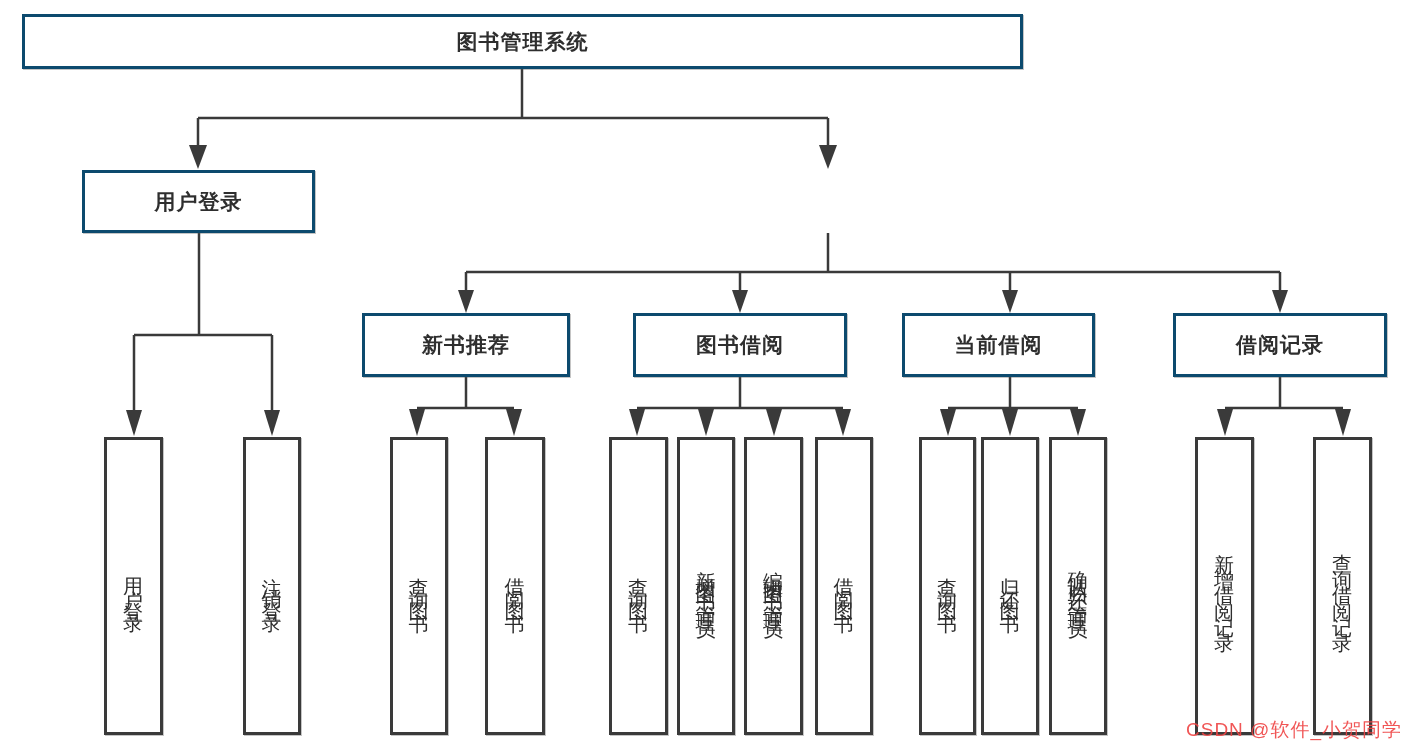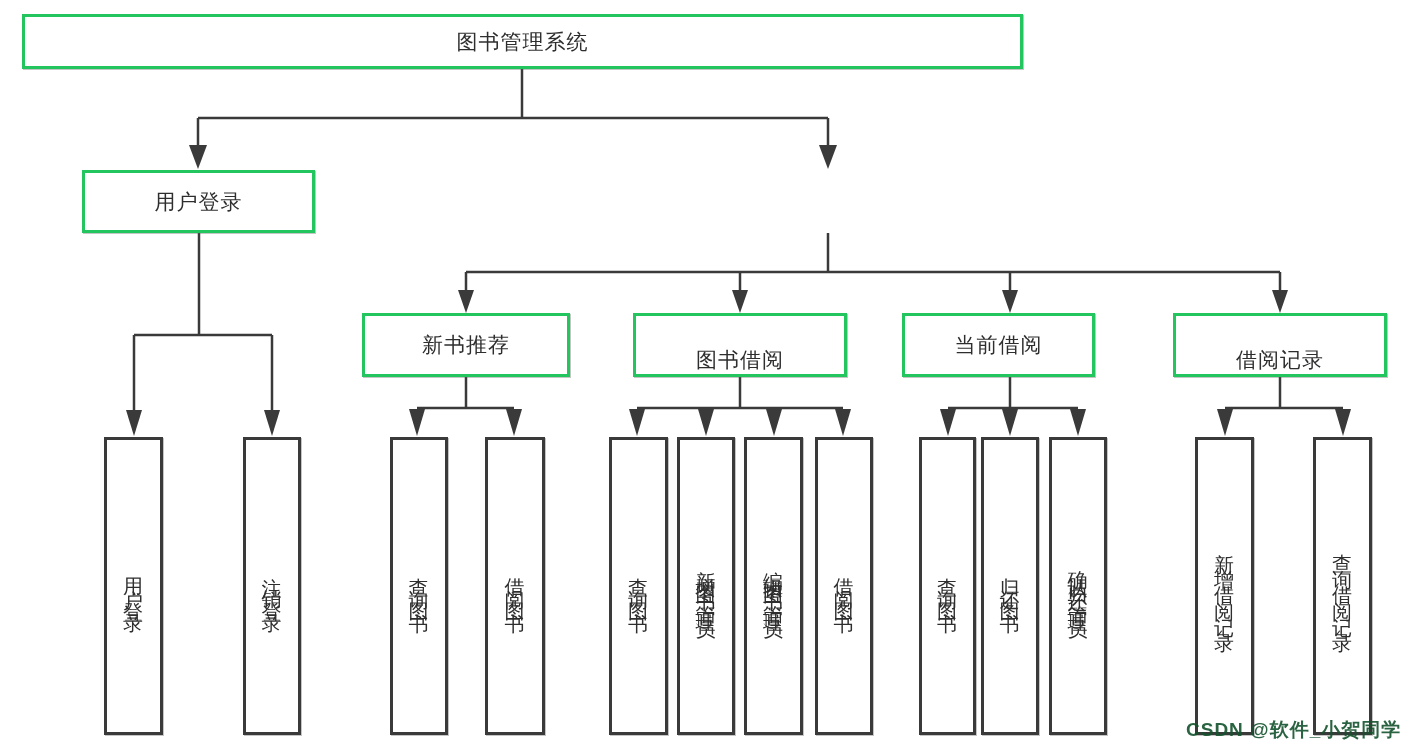--- a/index.html
+++ b/index.html
@@ -8,25 +8,26 @@
     width:1405px;height:747px;
     background:#ffffff;
     font-family:"Liberation Sans","DejaVu Sans",sans-serif;
     overflow:hidden;
   }
   #edges{position:absolute;left:0;top:0;width:1405px;height:747px;}
   .node{
     position:absolute;
     box-sizing:border-box;
     background:#ffffff;
-    border:3px solid #22c55e;
+    border:3px solid #0c4a6e;
     display:flex;align-items:center;justify-content:center;
     font-size:21px;color:#2e2e2e;
     letter-spacing:1px;
     box-shadow:1px 1px 0 rgba(90,90,90,.35);
+    font-weight:bold;
   }
   .vnode{
     position:absolute;
     box-sizing:border-box;
     background:#ffffff;
     border:3px solid #3a3a3a;
     display:flex;align-items:center;justify-content:center;
     box-shadow:1px 1px 0 rgba(90,90,90,.35);
   }
   .vnode span{
@@ -34,22 +35,22 @@
     text-orientation:mixed;
     font-size:20px;color:#2e2e2e;
     letter-spacing:12px;
     line-height:1;
     white-space:nowrap;
   }
   .vnode.mid span{letter-spacing:16px;}
   .vnode.long span{letter-spacing:7px;}
   #watermark{
     position:absolute;left:1186px;top:717px;
-    font-size:19px;color:#14532d;opacity:.9;
-    letter-spacing:1px;white-space:nowrap;font-weight:bold;
+    font-size:19px;color:#ef4444;opacity:.9;
+    letter-spacing:1px;white-space:nowrap;
   }
 </style>
 </head>
 <body>
 
 <div id="canvas">
 
   <svg id="edges" viewBox="0 0 1405 747" xmlns="http://www.w3.org/2000/svg">
     <g stroke="#3a3a3a" stroke-width="2.5" fill="none">
       <path d="M522,69 V118"></path>
@@ -132,27 +133,27 @@
     <span>图书管理系统</span>
   </div>
 
   <div class="node" style="left:82px;top:170px;width:233px;height:63px;">
     <span>用户登录</span>
   </div>
 
   <div class="node" style="left:362px;top:313px;width:208px;height:64px;align-items:center;">
     <span>新书推荐</span>
   </div>
-  <div class="node" style="left:633px;top:313px;width:214px;height:64px;align-items:flex-end;">
+  <div class="node" style="left:633px;top:313px;width:214px;height:64px;">
     <span>图书借阅</span>
   </div>
   <div class="node" style="left:902px;top:313px;width:193px;height:64px;">
     <span>当前借阅</span>
   </div>
-  <div class="node" style="left:1173px;top:313px;width:214px;height:64px;align-items:flex-end;">
+  <div class="node" style="left:1173px;top:313px;width:214px;height:64px;">
     <span>借阅记录</span>
   </div>
 
   <div class="vnode" style="left:104px;top:437px;width:59px;height:298px;">
     <span>用户登录</span>
   </div>
   <div class="vnode" style="left:243px;top:437px;width:58px;height:298px;">
     <span>注销登录</span>
   </div>
 

